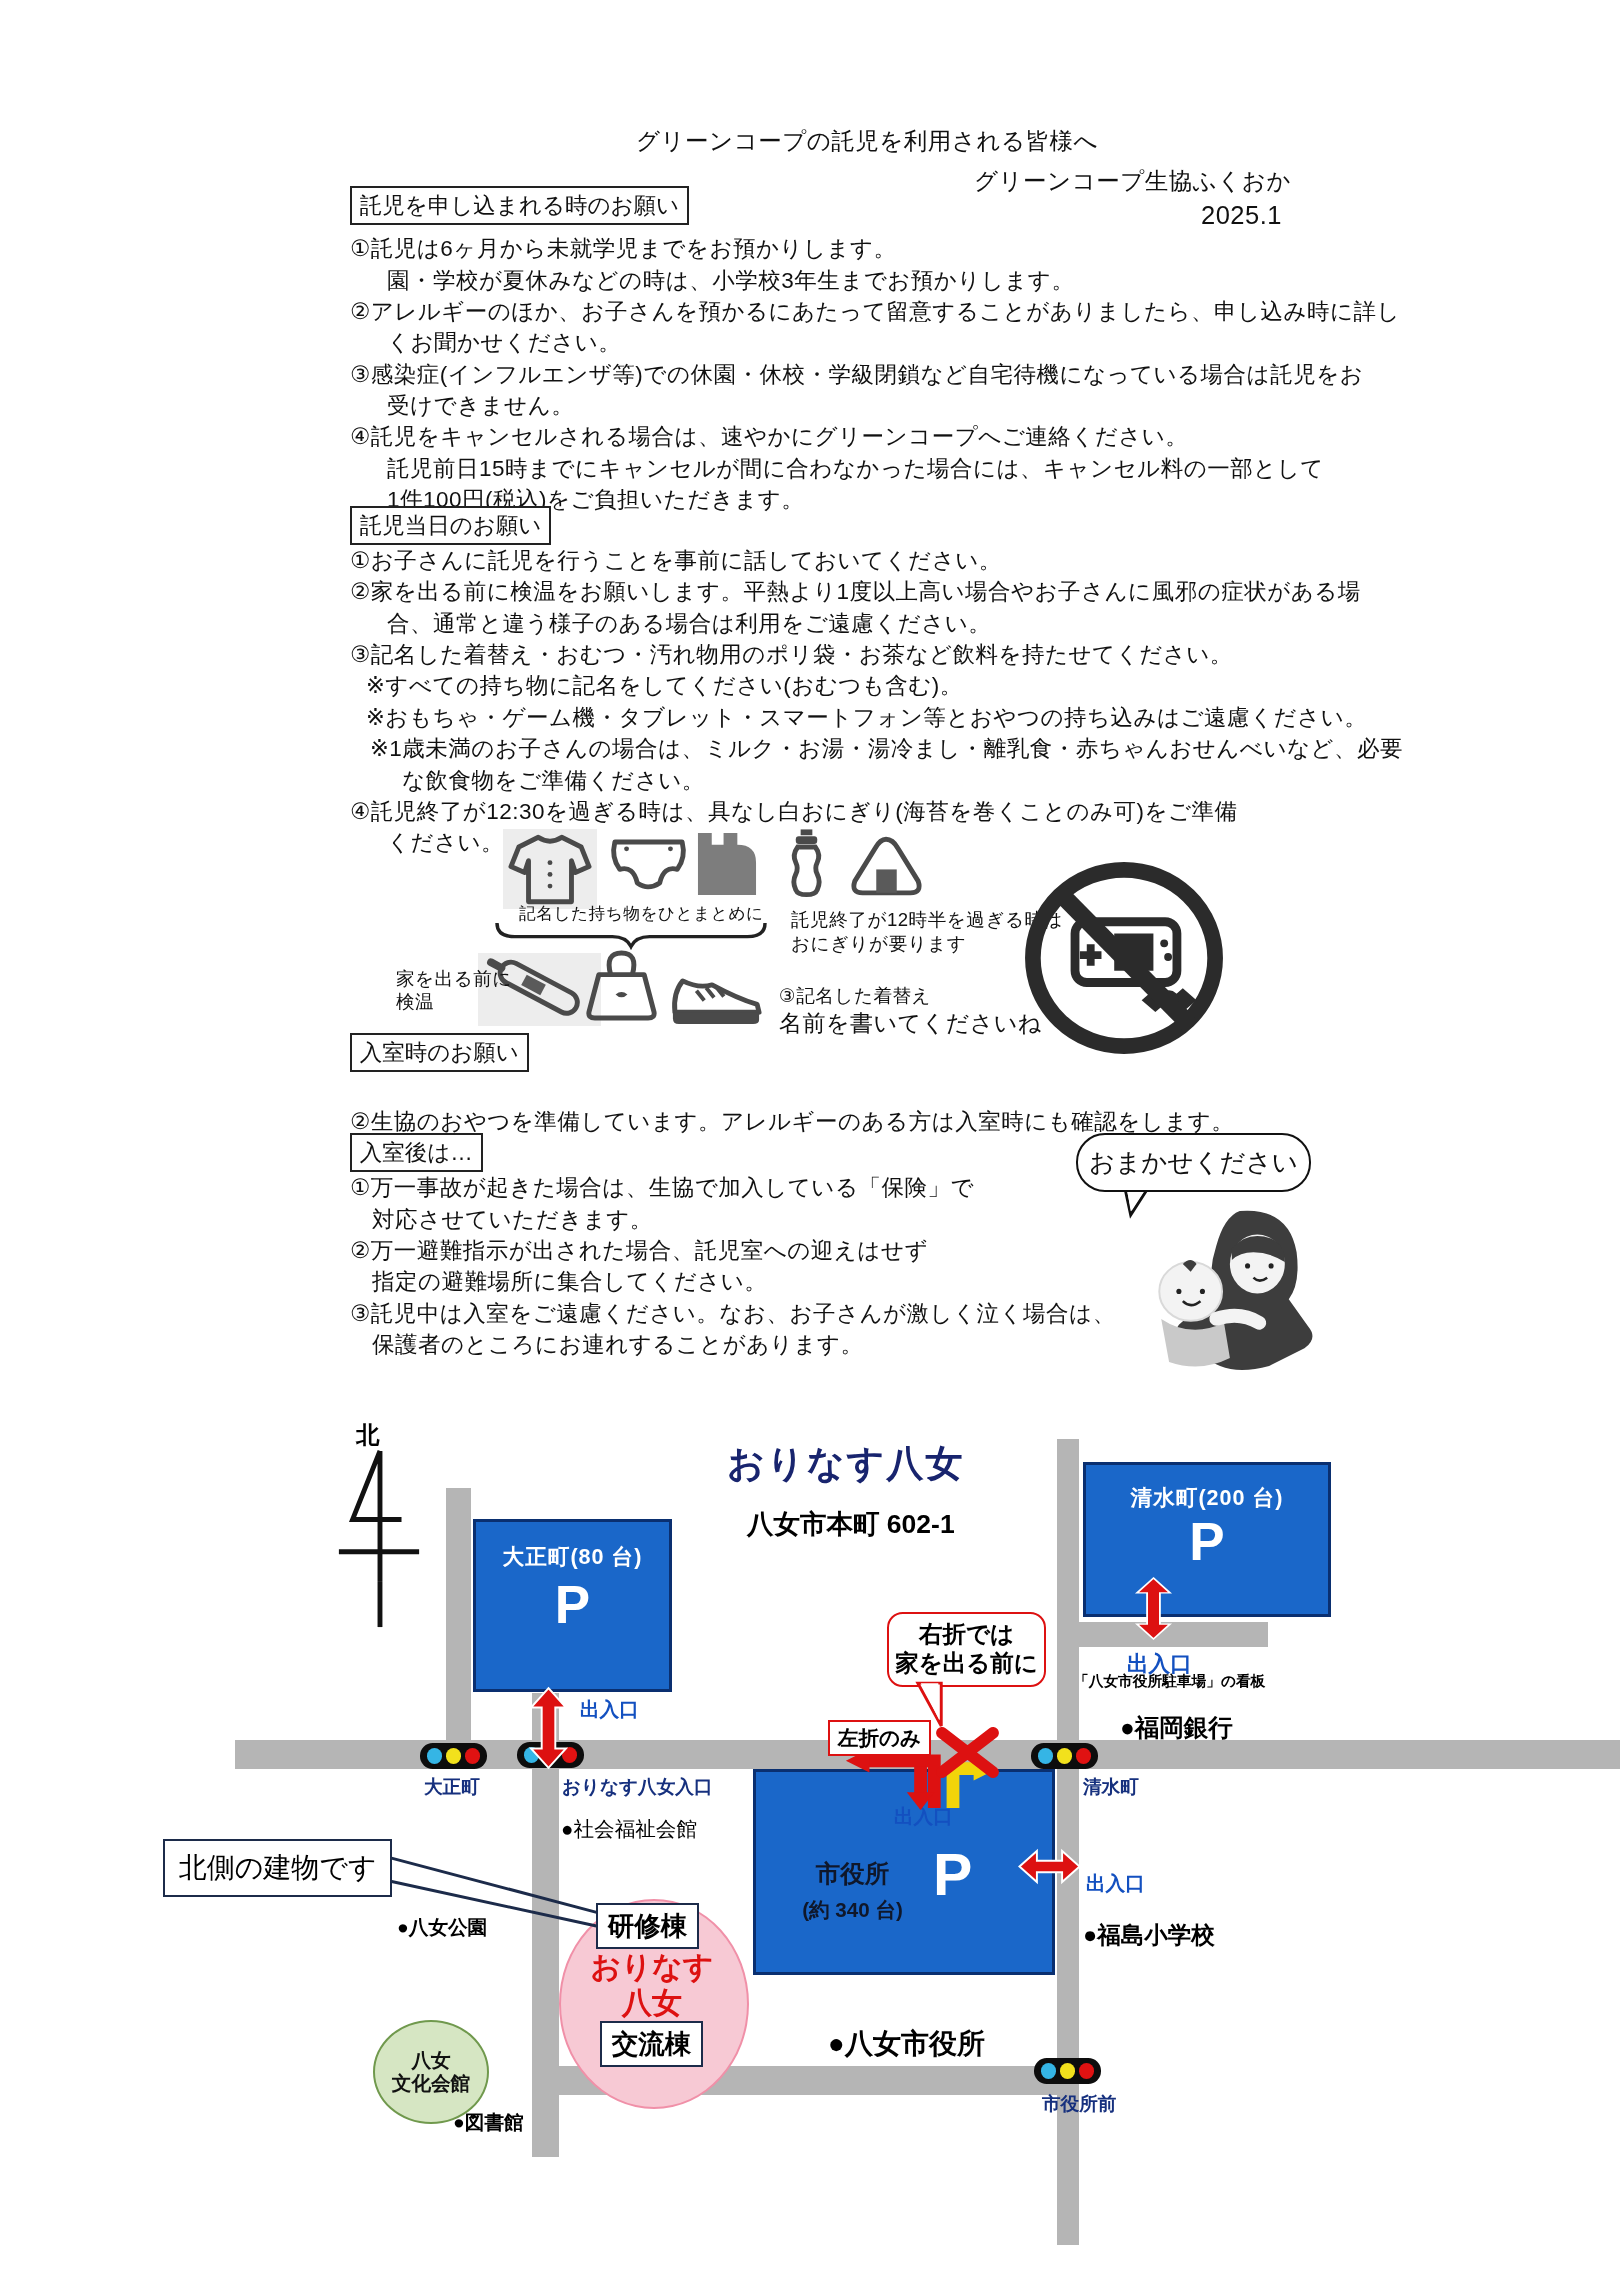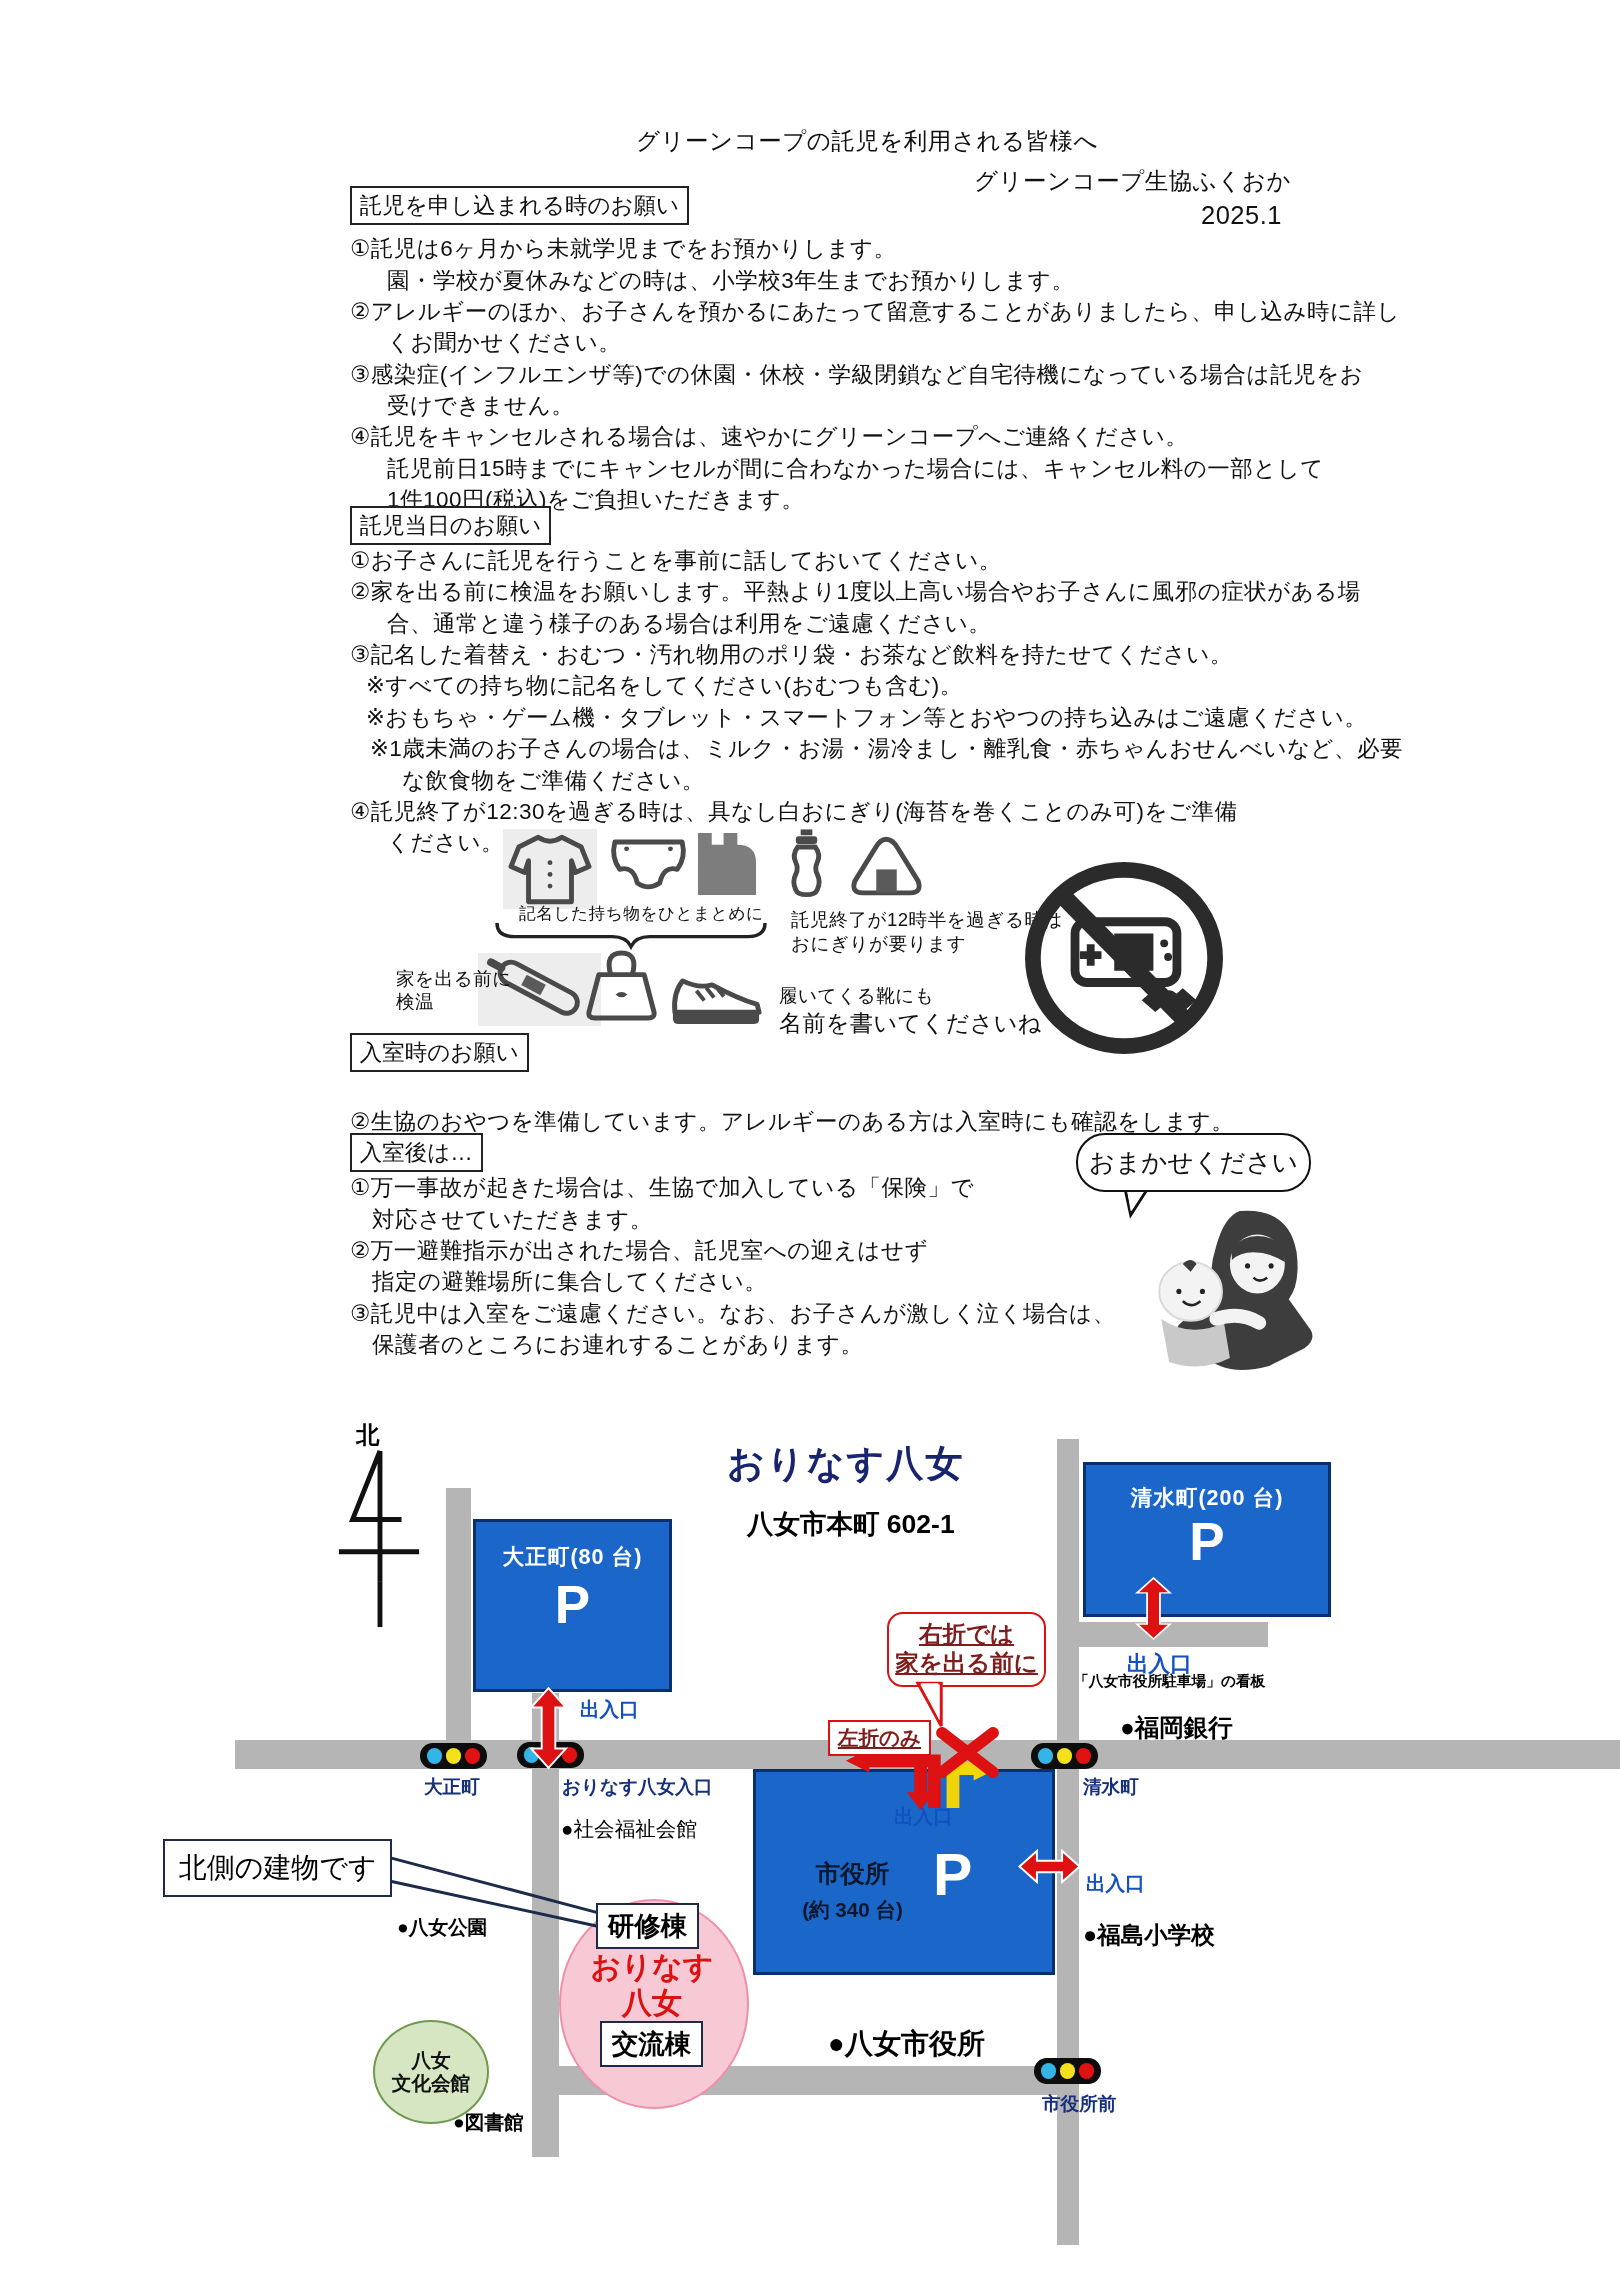--- a/index.html
+++ b/index.html
@@ -12,22 +12,22 @@
   .pk{position:absolute;background:#1a67c9;border:3.9px solid #0a2f70;color:#fff;z-index:3;}
   .pk .pklab{display:block;text-align:center;font-size:21.6px;font-weight:bold;letter-spacing:1px;}
   .pk .pbig{display:block;text-align:center;font-size:53px;font-weight:bold;line-height:1;}
   .bluelab{position:absolute;color:#1350c0;font-weight:bold;font-size:19.6px;white-space:nowrap;z-index:5;}
   .navlab{position:absolute;color:#16307e;font-weight:bold;font-size:18.6px;white-space:nowrap;z-index:5;}
   .blab{position:absolute;color:#000;font-weight:bold;white-space:nowrap;z-index:5;}
   .sig{position:absolute;width:67px;height:25.5px;background:#0d0d0d;border-radius:12.7px;
        display:flex;align-items:center;justify-content:space-around;padding:0 4.9px;z-index:6;box-sizing:border-box;}
   .dot{width:15.7px;height:15.7px;border-radius:50%;}
   .dot.c{background:#35b5e5}.dot.y{background:#f2e11c}.dot.r{background:#e01212}
-  .redbox{position:absolute;border:2.9px solid #dd1111;color:#7f1d1d;font-weight:bold;background:#fff;
-          white-space:nowrap;z-index:7;text-decoration:underline;}
+  .redbox{position:absolute;border:2.9px solid #dd1111;color:#000000;font-weight:bold;background:#fff;
+          white-space:nowrap;z-index:7;}
   .whitebox{position:absolute;border:2.9px solid #1c2b4a;background:#fff;color:#000;font-weight:bold;
             white-space:nowrap;z-index:6;text-align:center;}
   svg{position:absolute;overflow:visible;}
   .z5{z-index:5}.z6{z-index:6}.z7{z-index:7}
 </style>
 </head>
 <body>
 
 <div class="page">
 
@@ -110,21 +110,21 @@
     <path d="M31 46 Q37 41 43 46 Q37 52 31 46 Z" fill="#4a4a4a"></path>
   </svg>
 
   <svg style="top:975px;left:669px" width="94" height="51" viewBox="0 0 96 52">
     <path d="M6 38 Q4 18 14 6 Q30 14 44 10 Q70 24 90 30 L92 38 Z" fill="none" stroke="#4a4a4a" stroke-width="5" stroke-linejoin="round"></path>
     <path d="M4 38 H92 V46 Q92 50 86 50 H10 Q4 50 4 44 Z" fill="#4a4a4a"></path>
     <path d="M28 16 L36 26 M38 13 L46 23 M48 12 L56 22" stroke="#4a4a4a" stroke-width="4"></path>
   </svg>
   <div class="tl" style="top:966px;left:396px;font-size:18.6px">家を出る前に</div>
   <div class="tl" style="top:989px;left:396px;font-size:18.6px">検温</div>
-  <div class="tl" style="top:983px;left:779px;font-size:18.6px">履いてくる靴にも</div>
+  <div class="tl" style="top:983px;left:779px;font-size:18.6px">③記名した着替え</div>
   <div class="tl" style="top:1008px;left:779px;font-size:23px">名前を書いてくださいね</div>
 
   <svg style="top:861px;left:1024px" width="201" height="194" viewBox="0 0 205 198">
     <ellipse cx="102" cy="99" rx="93" ry="90" fill="none" stroke="#2b2b2b" stroke-width="16"></ellipse>
     <rect x="52" y="62" width="104" height="62" rx="12" fill="none" stroke="#2b2b2b" stroke-width="9"></rect>
     <path d="M68 85 v22 M57 96 h22" stroke="#2b2b2b" stroke-width="8"></path>
     <rect x="92" y="74" width="40" height="38" fill="#2b2b2b"></rect>
     <circle cx="143" cy="84" r="4" fill="#2b2b2b"></circle>
       <circle cx="147" cy="98" r="4" fill="#2b2b2b"></circle>
     <path d="M120 142 l14 -12 14 12 -14 12 Z M148 142 l14 -12 14 12 -14 12 Z" fill="#2b2b2b"></path>

